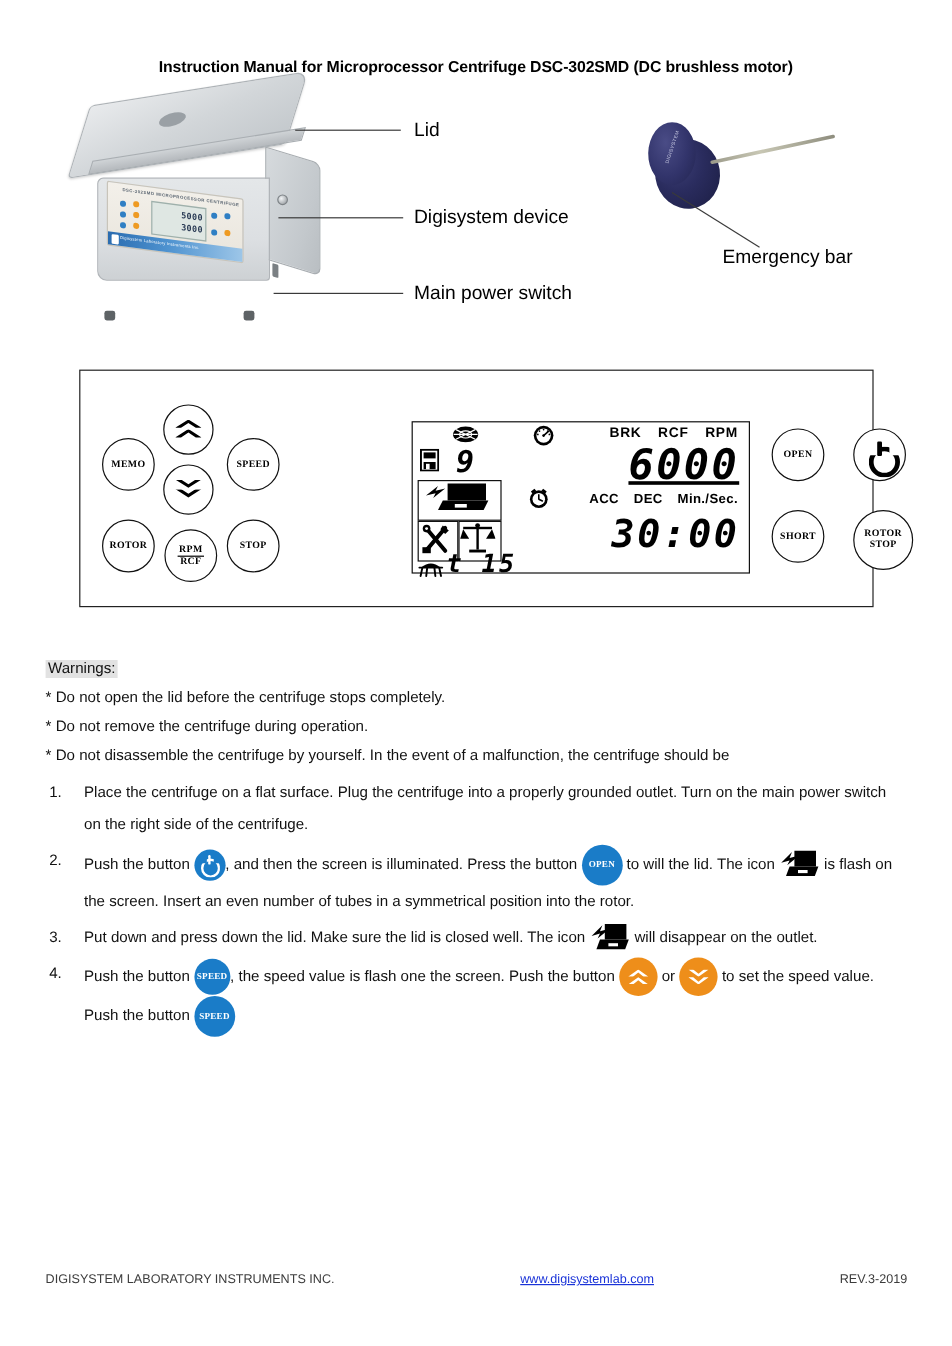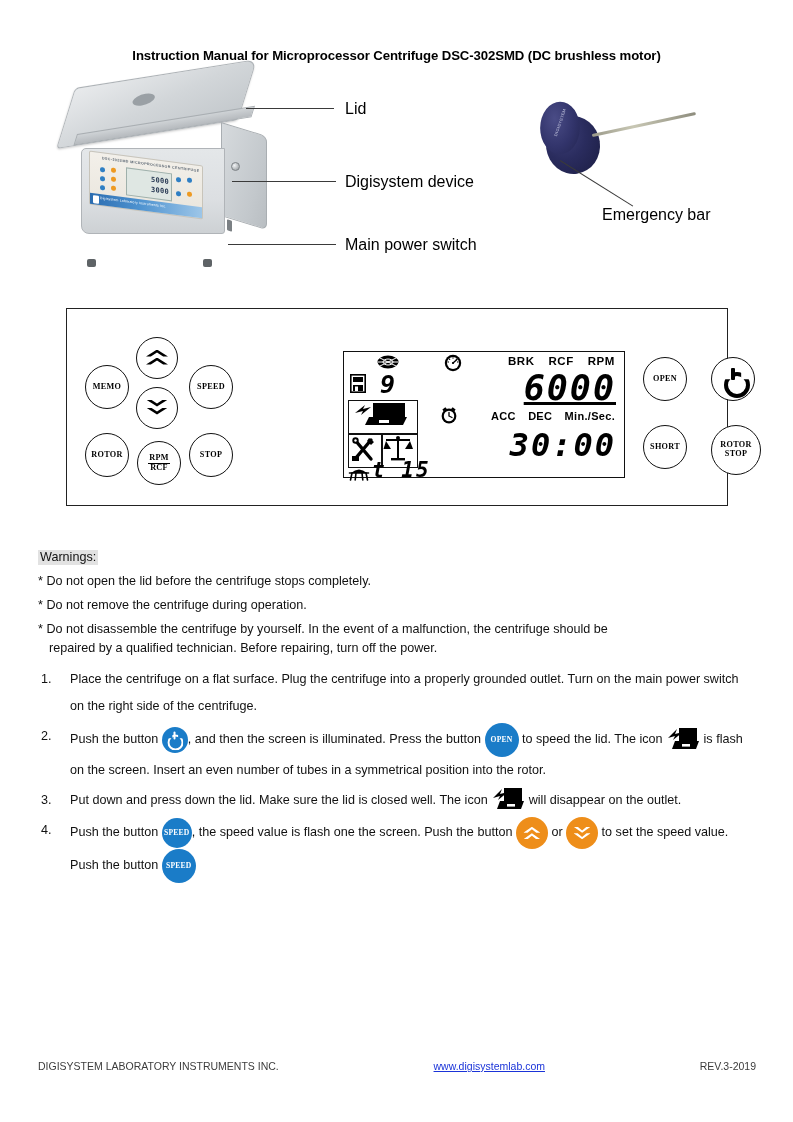--- a/index.html
+++ b/index.html
@@ -637,39 +637,38 @@
 </div>
 
 <div class="text-body">
 
   <div>
     <div><span class="warn-head">Warnings:</span></div>
     <div class="warn-line">* Do not open the lid before the centrifuge stops completely.</div>
     <div class="warn-line">* Do not remove the centrifuge during operation.</div>
     <div class="warn-line">
       <span>* Do not disassemble the centrifuge by yourself. In the event of a malfunction, the centrifuge should be</span>
-      <span class="cont">repaired by a qualified technician. Before repairing, turn off the power.</span>
     </div>
   </div>
 
   <ol class="steps">
 
     <li>
       <span>Place the centrifuge on a flat surface. Plug the centrifuge into a properly grounded outlet. Turn on the main power switch on the right side of the centrifuge.</span>
     </li>
 
     <li>
       <span>Push the button</span>
       <span class="ibtn blue pwr">
         <span class="pwr-w"></span>
       </span><span>, and then the screen is illuminated. Press the button</span>
       <span class="ibtn blue open">
         <span class="lab small">OPEN</span>
       </span>
-      <span>to speed the lid. The icon</span>
+      <span>to will the lid. The icon</span>
       <span class="lid-ic-inline">
         <svg viewBox="0 0 34 26" width="34" height="26">
           <path d="M2 11 L11 2 L9 7 L17 5 L7 13 L9 9 Z" fill="#000"></path>
           <path d="M13 1 L31 1 L31 14 L13 14 Z" fill="#000"></path>
           <path d="M9 14 L33 14 L30 22 L6 22 Z" fill="#000"></path>
           <rect x="16" y="17" width="8" height="2.6" fill="#fff"></rect>
         </svg>
       </span>
       <span>is flash on the screen. Insert an even number of tubes in a symmetrical position into the rotor.</span>
     </li>

